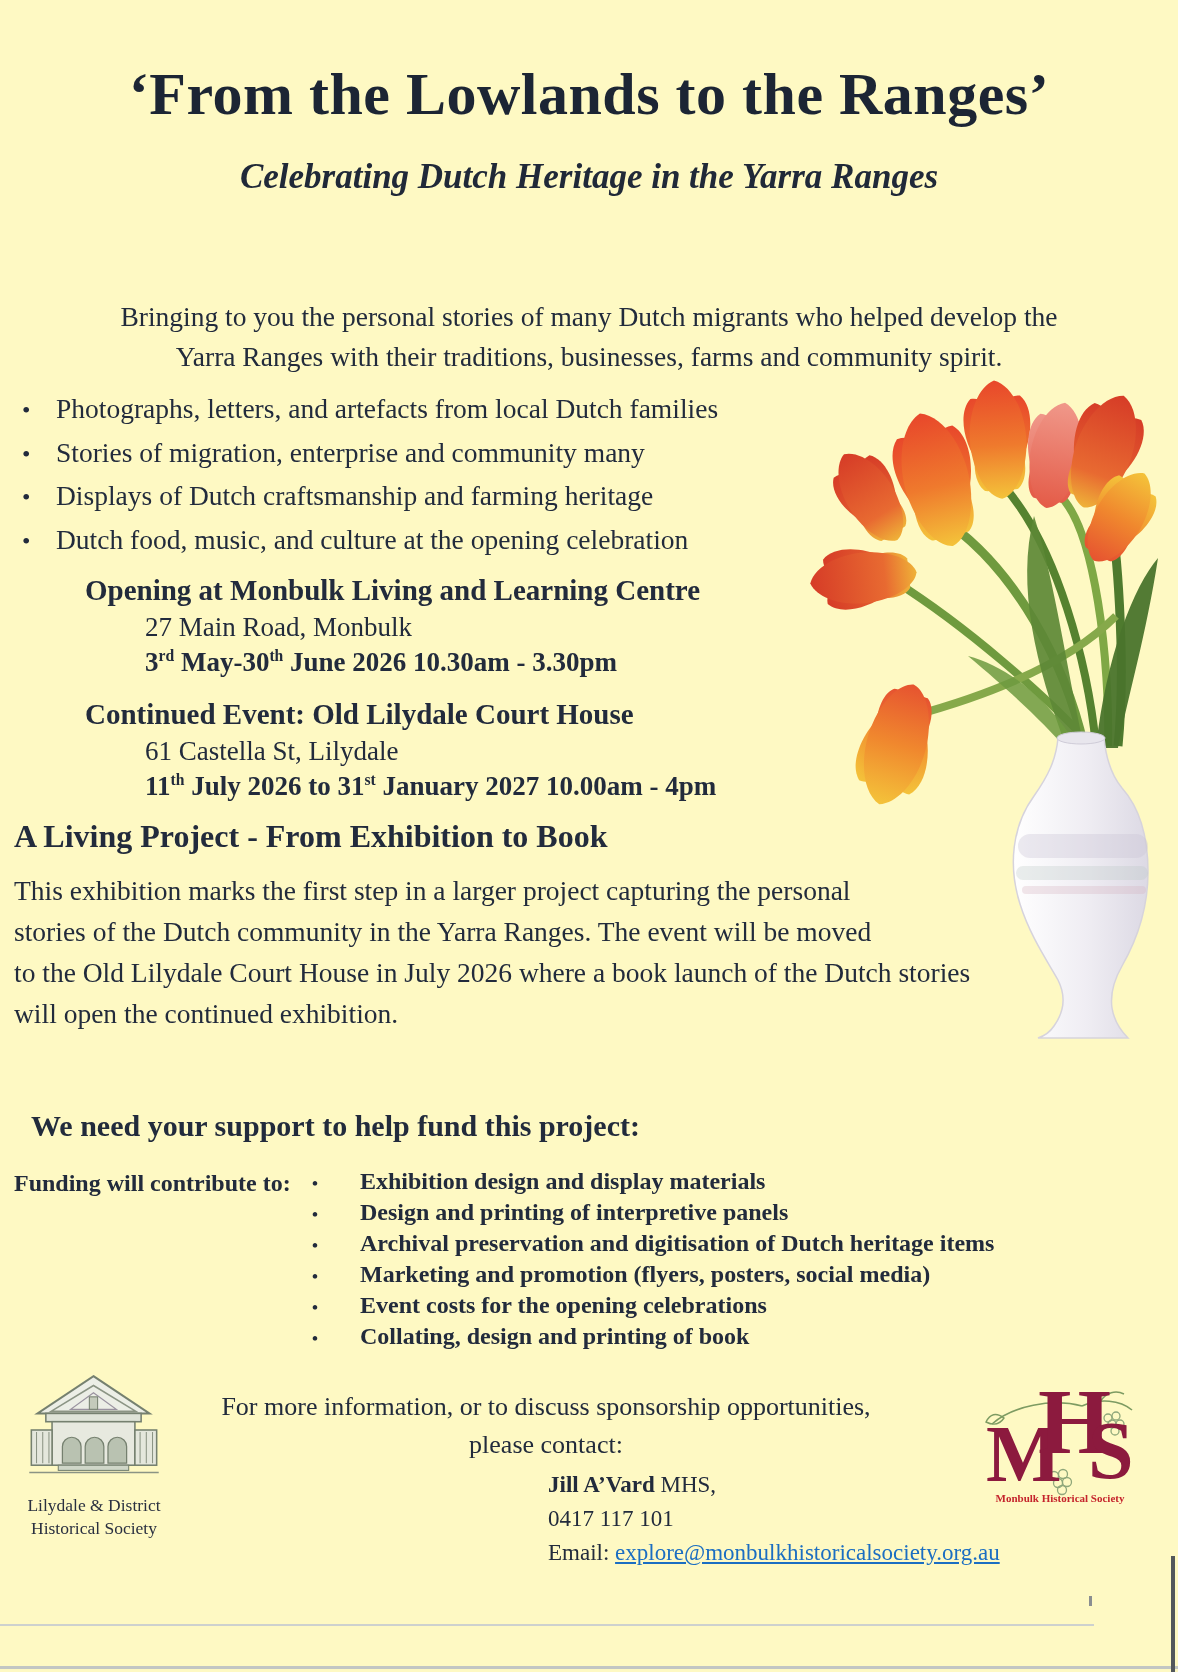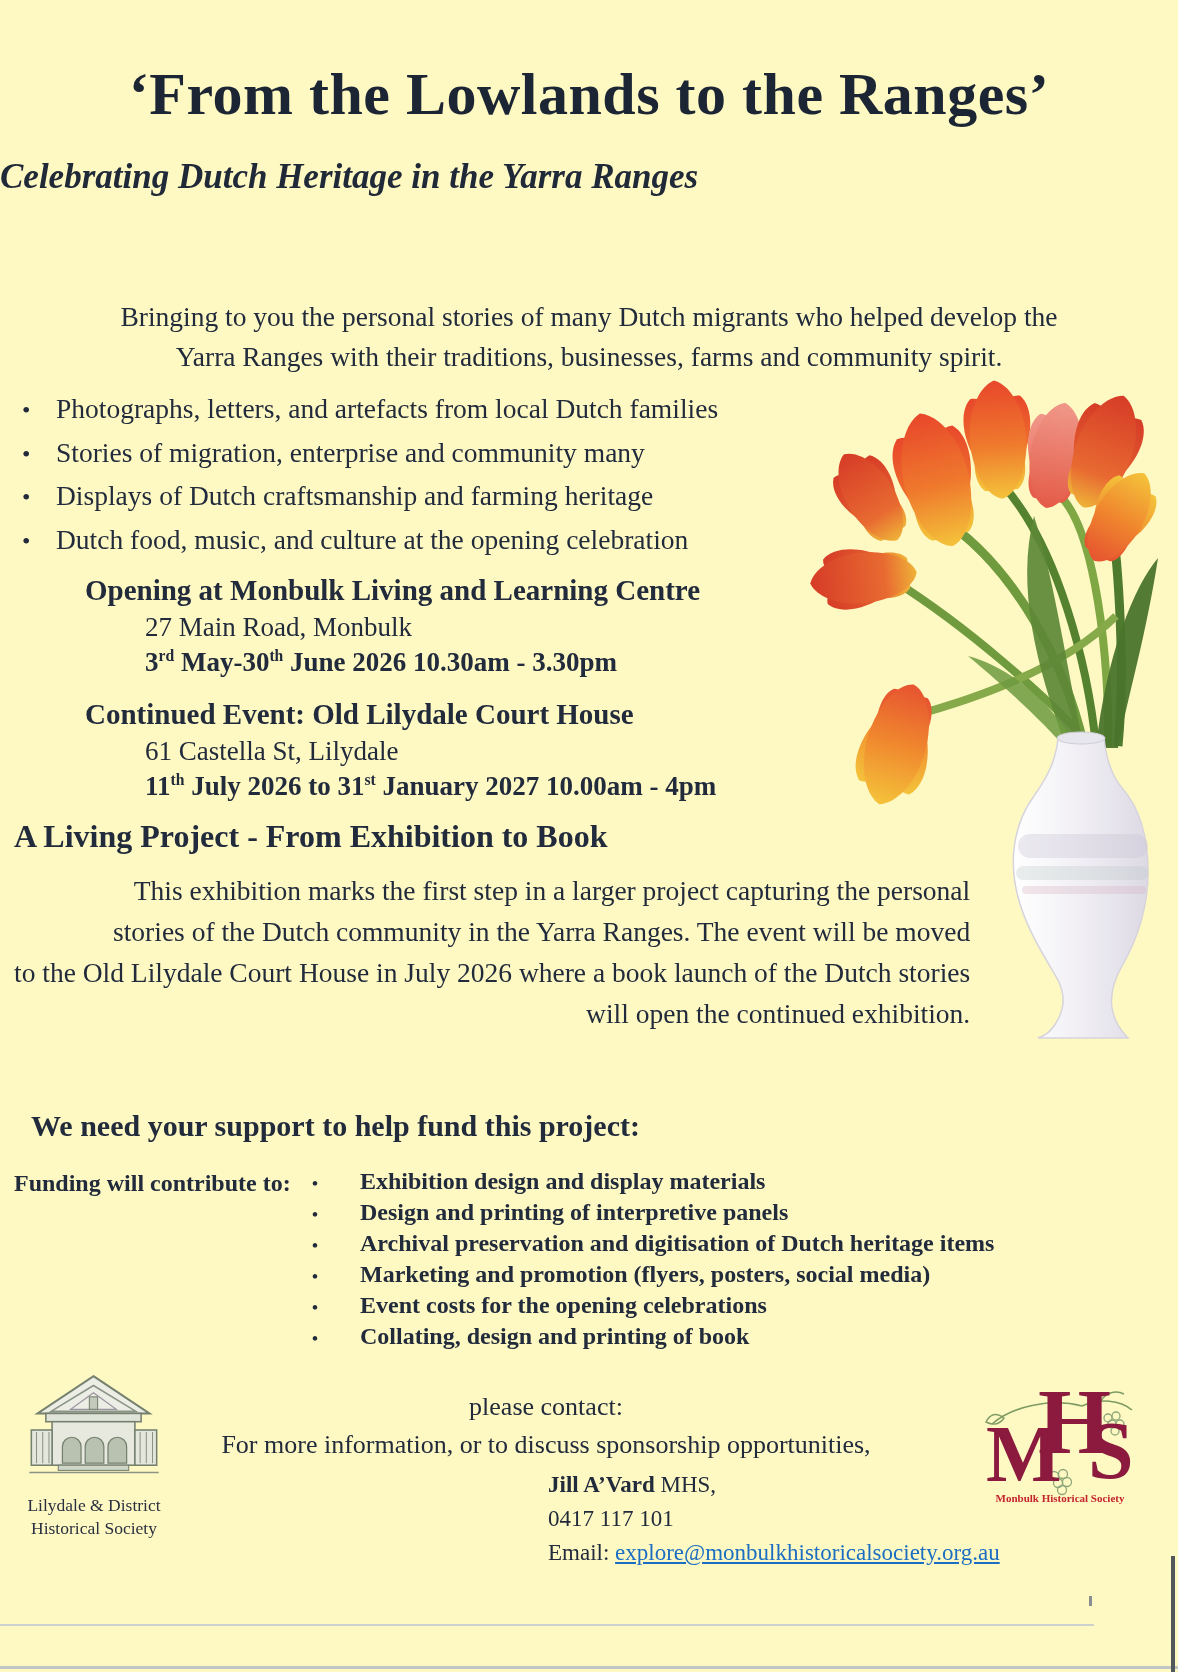--- a/index.html
+++ b/index.html
@@ -4,38 +4,38 @@
 <title>Flyer</title>
 <style>
   html,body{margin:0;padding:0;background:#d9d9d9;}
   .page{
     position:relative;width:1178px;height:1672px;margin:0 auto;
     background:#fef9c3;overflow:hidden;
     font-family:"Liberation Serif", serif;color:#222b3c;
   }
   .title{position:absolute;top:60px;left:0;width:100%;margin:0;text-align:center;
     font-size:60px;font-weight:bold;color:#1c2534;letter-spacing:.5px;}
-  .subtitle{position:absolute;top:157px;left:0;width:100%;margin:0;text-align:left;
+  .subtitle{position:absolute;top:157px;left:0;width:100%;margin:0;text-align:center;
     font-size:35px;font-weight:bold;font-style:italic;color:#202938;}
   .exhibition{position:absolute;top:237px;left:0;width:100%;margin:0;text-align:center;
     font-size:35px;font-weight:bold;color:#1e2736;}
   .intro{position:absolute;top:297px;left:0;width:100%;text-align:center;
     font-size:27.5px;line-height:40px;}
   .highlights{position:absolute;top:393px;left:22px;margin:0;padding:0;list-style:none;
     font-size:27.5px;}
   .highlights li{display:flex;align-items:baseline;height:43.5px;}
   .highlights .blt{width:34px;font-size:24px;}
   .venue{position:absolute;left:85px;}
   .venue.v1{top:574px;} .venue.v2{top:698px;}
   .venue-h{font-size:29px;font-weight:bold;margin:0;}
   .venue-addr{font-size:27px;margin:5px 0 0 60px;}
   .venue-date{font-size:27px;font-weight:bold;margin:4px 0 0 60px;}
   .venue-date sup{font-size:58%;}
   .living-h{position:absolute;left:14px;top:818px;margin:0;font-size:32px;font-weight:bold;}
-  .living-p{position:absolute;left:14px;top:870px;font-size:27.5px;line-height:41px;white-space:nowrap;text-align:right;}
+  .living-p{position:absolute;left:14px;top:870px;font-size:27.5px;line-height:41px;white-space:nowrap;}
   .support-h{position:absolute;left:14px;top:1092px;margin:17px;font-size:30px;font-weight:bold;}
   .fund-label{position:absolute;left:14px;top:1170px;font-size:24px;font-weight:bold;}
   .fund-list{position:absolute;left:312px;top:1168px;font-size:24px;font-weight:bold;}
   .fund-list .row{display:flex;align-items:baseline;height:31px;}
   .fund-list .blt{width:48px;font-size:17px;}
   .contact-intro{position:absolute;left:146px;top:1388px;width:800px;text-align:center;
     font-size:26px;line-height:38px;}
   .contact{position:absolute;top:1468px;font-size:23px;line-height:34px;}
   .contact.c1{left:140px;width:372px;text-align:right;}
   .contact.c2{left:548px;width:460px;text-align:left;}
@@ -212,22 +212,22 @@
         <span class="blt">•</span>
         <span>Event costs for the opening celebrations</span>
       </div>
     <div class="row">
         <span class="blt">•</span>
         <span>Collating, design and printing of book</span>
       </div>
   </div>
 
   <div class="contact-intro">
+    <div>For more information, or to discuss sponsorship opportunities,</div>
     <div>please contact:</div>
-    <div>For more information, or to discuss sponsorship opportunities,</div>
   </div>
 
 
   <div class="contact c2">
     <div><span class="nm">Jill A’Vard</span><span> MHS,</span></div>
     <div>0417 117 101</div>
     <div><span>Email:</span> <a class="email">explore@monbulkhistoricalsociety.org.au</a></div>
   </div>
 
   <div class="ldhs">

